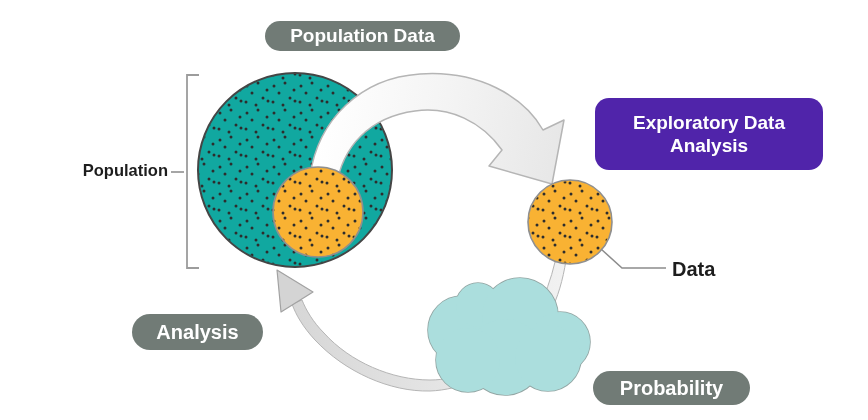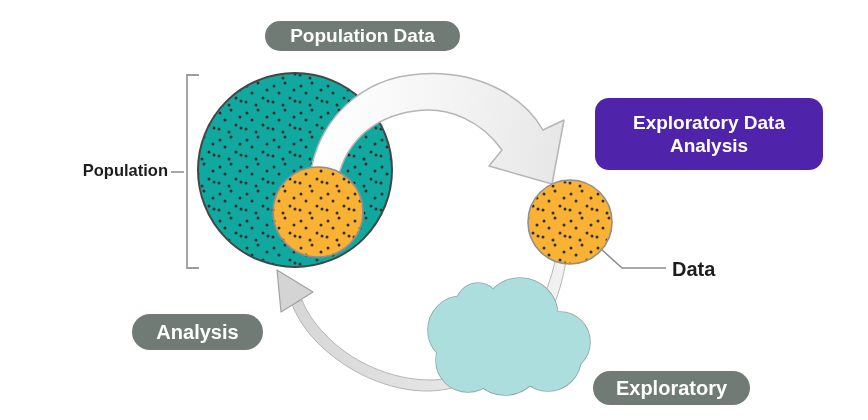--- a/index.html
+++ b/index.html
@@ -137,16 +137,16 @@
 
   <div class="lbl" id="lbl-population">Population</div>
 
   <div class="lbl" id="lbl-data">Data</div>
 
   <div class="pill" id="pill-inference">
     <span>Analysis</span>
   </div>
 
   <div class="pill" id="pill-probability">
-    <span>Exploratory</span>
+    <span>Probability</span>
   </div>
 
 </div>
 
 </body></html>

